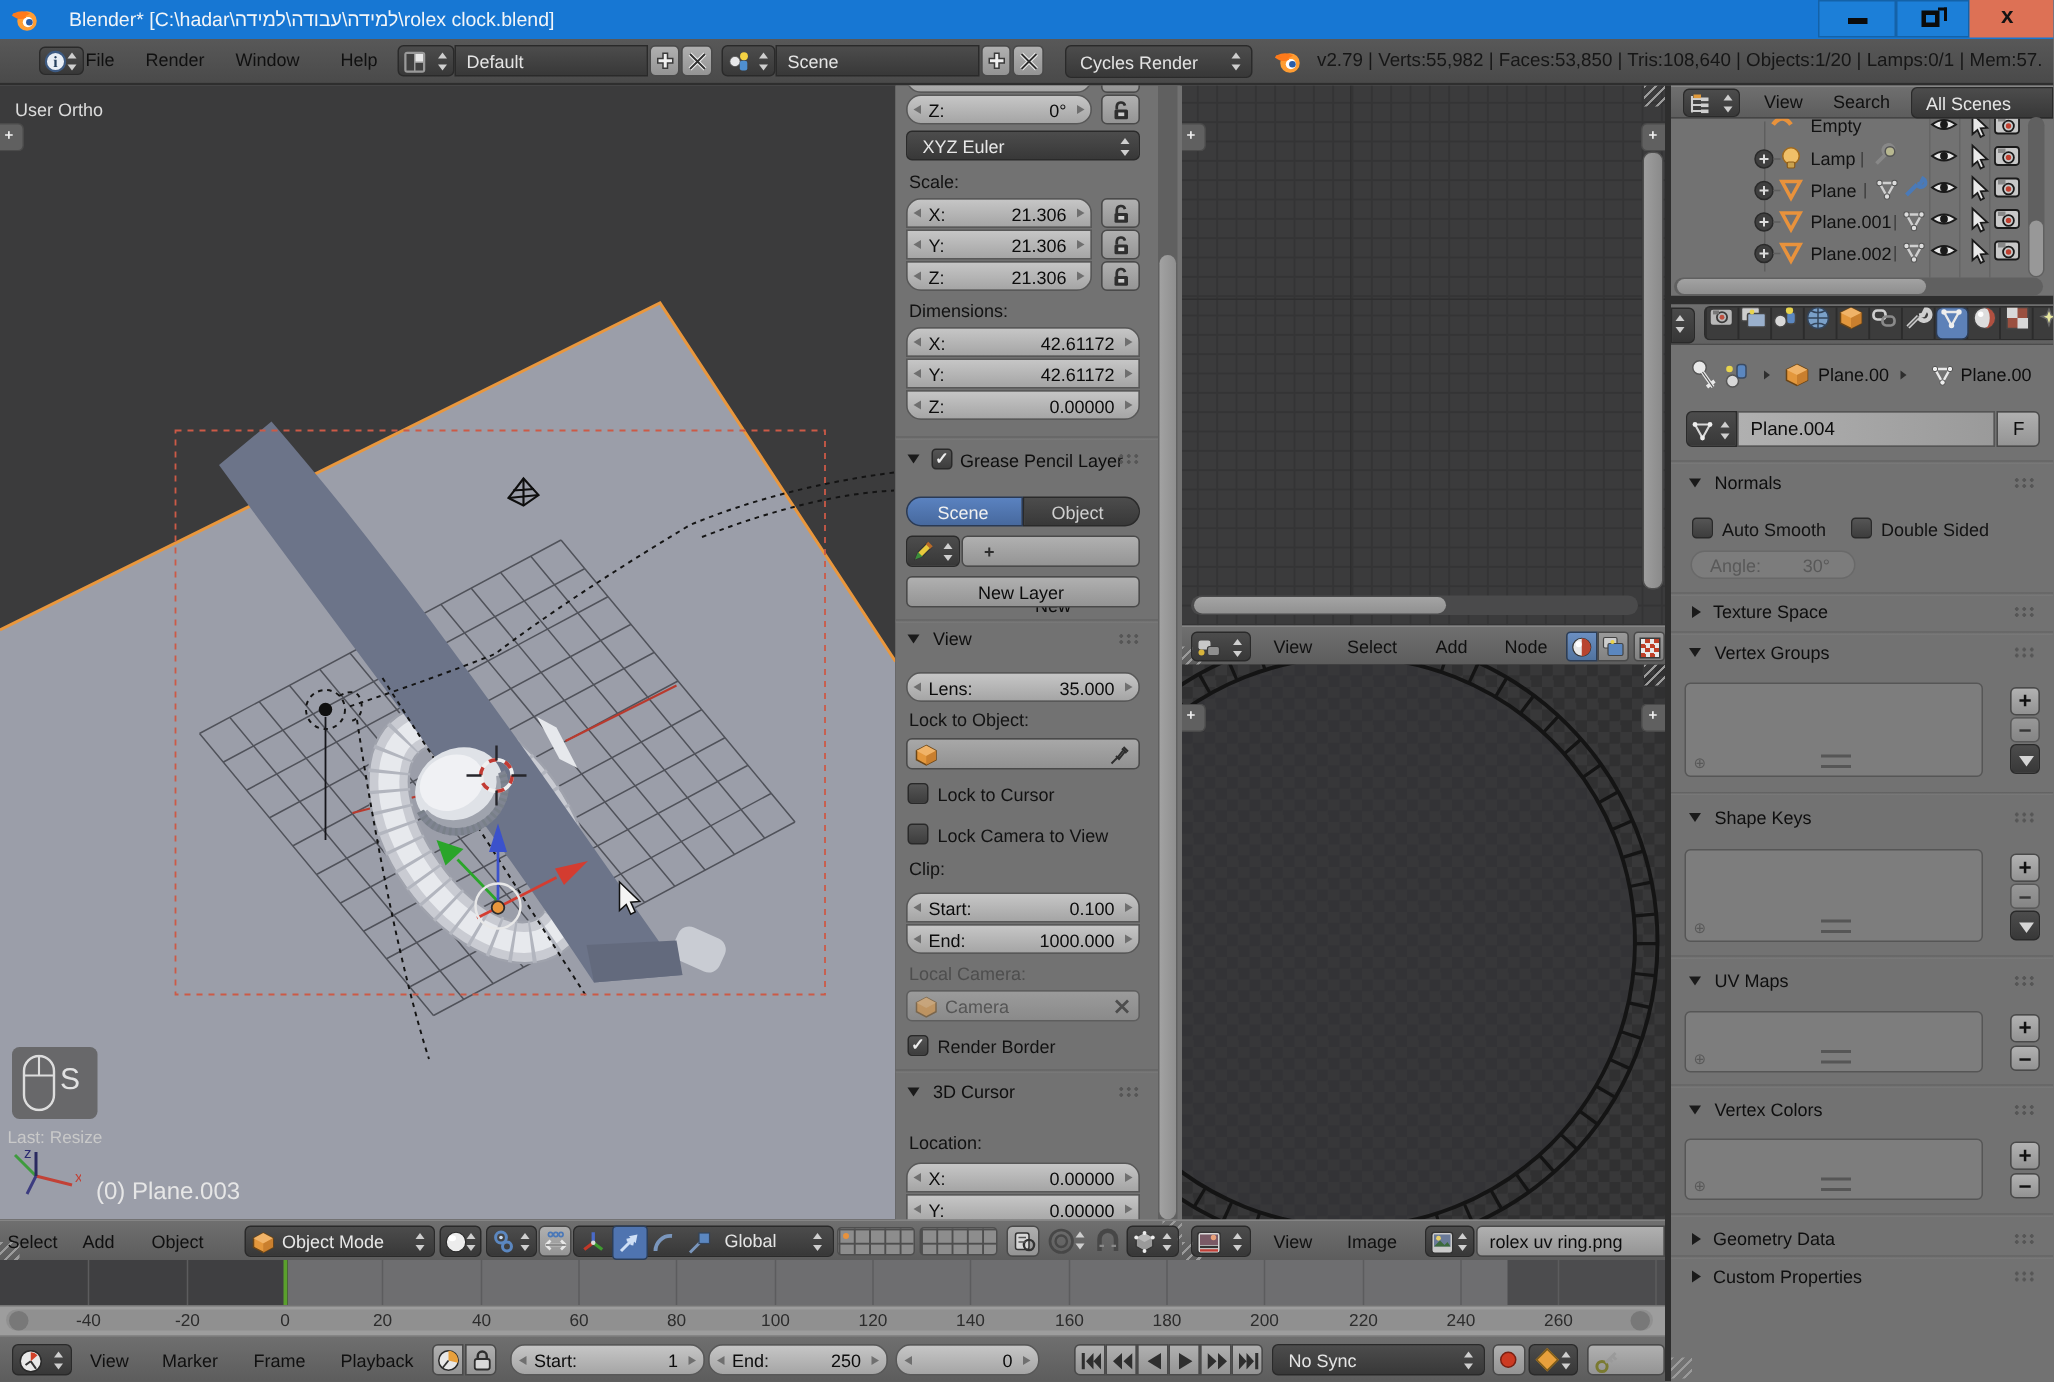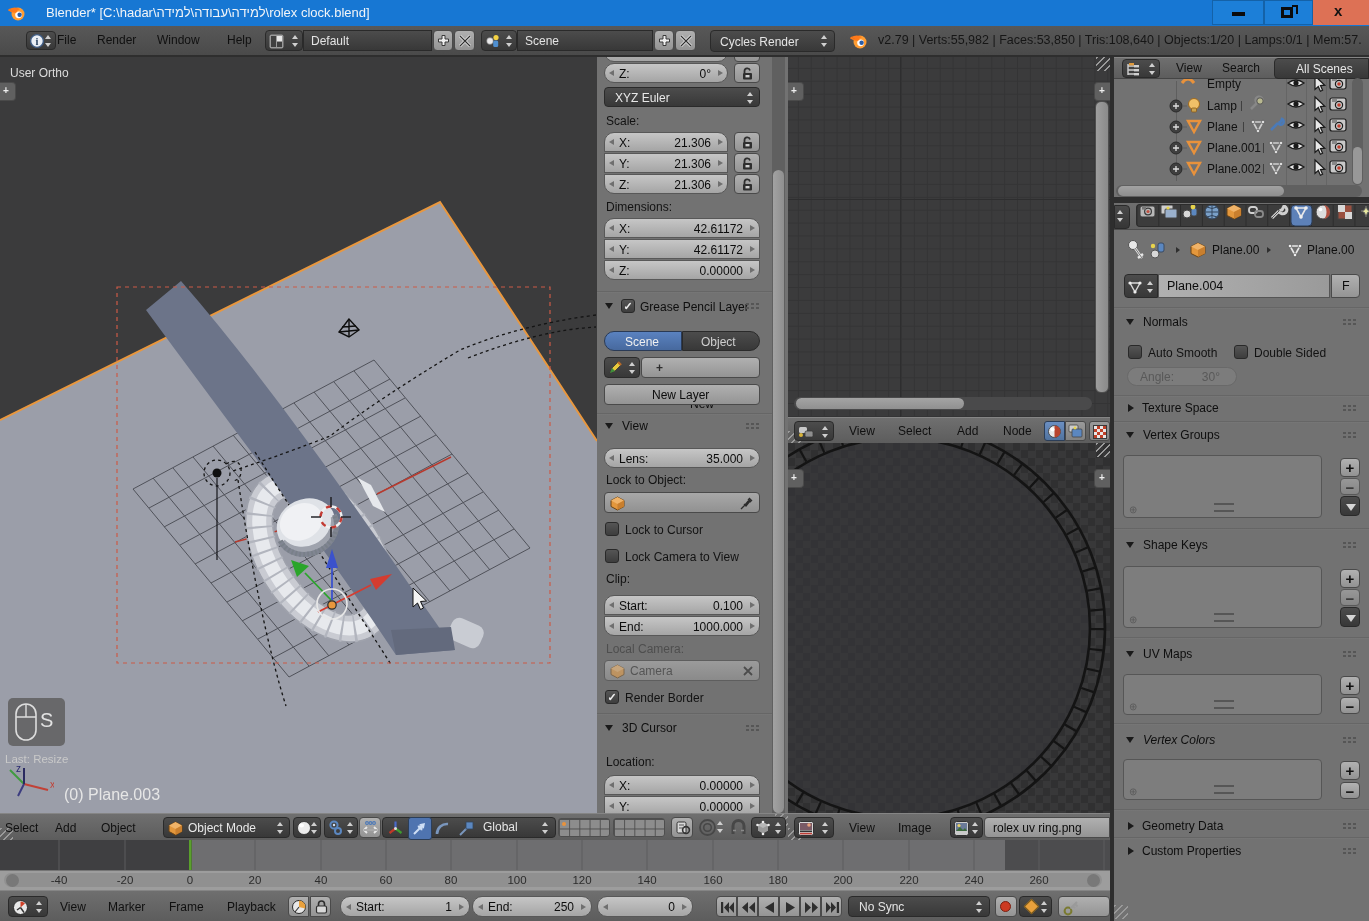--- a/index.html
+++ b/index.html
@@ -862,21 +862,21 @@
           <rect x="3" y="1" width="5" height="2.4" fill="#e09a3c"></rect>
           <rect x="8" y="3" width="5" height="2.4" fill="#d0d0d0"></rect>
           <rect x="8" y="7" width="5" height="2.4" fill="#d0d0d0"></rect>
           <rect x="8" y="11" width="5" height="2.4" fill="#d0d0d0"></rect>
         </svg>
    <span class="updn abs" style="right:3px;top:3px;"></span>
   </div>
   <div class="abs mtxt" style="left:62px;top:3px;">View</div>
   <div class="abs mtxt" style="left:108px;top:3px;">Search</div>
   <div class="abs btnD" style="left:160px;top:0;width:95px;height:21px;border-radius:4px 0 0 4px;">
-        <span class="abs" style="left:9px;top:3px;color:#e6e6e6;margin-left:12px;">All Scenes</span>
+        <span class="abs" style="left:9px;top:3px;color:#e6e6e6;">All Scenes</span>
       </div>
  </div>
 
  <div class="abs" style="left:238px;top:21px;width:11px;height:107px;background:#606060;border-radius:6px;"></div>
  <div class="abs" style="left:239px;top:90px;width:9px;height:37px;background:#989898;border-radius:5px;"></div>
  <div class="abs" style="left:2px;top:128px;width:246px;height:12px;background:#606060;border-radius:6px;"></div>
  <div class="abs" style="left:4px;top:129px;width:166px;height:10px;background:linear-gradient(#a2a2a2,#8e8e8e);border-radius:5px;"></div>
 </div>
 <div class="abs" style="left:1114px;top:197px;width:255px;height:724px;background:#727272;overflow:hidden;" id="props">
 <div class="abs" style="left:0;top:0;width:255px;height:6px;background:#2e2e2e;"></div>
@@ -1031,21 +1031,21 @@
 <div class="abs phdr" style="left:29px;top:450px;">UV Maps</div>
 <div class="abs grip" style="left:228px;top:453px;"></div>
 <div class="abs listbox" style="left:9px;top:477px;width:199px;height:41px;">
  <span class="abs" style="left:5px;bottom:2px;font-size:10px;color:#5a5a5a;">⊕</span>
  <div class="abs" style="left:90px;bottom:5px;width:20px;height:5px;border-top:2px solid #565656;border-bottom:2px solid #565656;"></div>
 </div>
 <div class="abs sqbtn" style="left:226px;top:479px;width:20px;height:19px;"><span style="font-size:15px;font-weight:bold;line-height:17px;">+</span></div>
 <div class="abs sqbtn" style="left:226px;top:500px;width:20px;height:17px;"><span style="font-size:15px;font-weight:bold;line-height:13px;">−</span></div>
 <div class="abs sep" style="left:0;top:526px;width:255px;"></div>
 <span class="tri triD abs" style="left:12px;top:540px;"></span>
-<div class="abs phdr" style="left:29px;top:536px;font-style:italic;">Vertex Colors</div>
+<div class="abs phdr" style="left:29px;top:536px;">Vertex Colors</div>
 <div class="abs grip" style="left:228px;top:539px;"></div>
 <div class="abs listbox" style="left:9px;top:562px;width:199px;height:41px;">
  <span class="abs" style="left:5px;bottom:2px;font-size:10px;color:#5a5a5a;">⊕</span>
  <div class="abs" style="left:90px;bottom:5px;width:20px;height:5px;border-top:2px solid #565656;border-bottom:2px solid #565656;"></div>
 </div>
 <div class="abs sqbtn" style="left:226px;top:564px;width:20px;height:19px;"><span style="font-size:15px;font-weight:bold;line-height:17px;">+</span></div>
 <div class="abs sqbtn" style="left:226px;top:585px;width:20px;height:17px;"><span style="font-size:15px;font-weight:bold;line-height:13px;">−</span></div>
 <div class="abs sep" style="left:0;top:612px;width:255px;"></div>
 <span class="tri triR abs" style="left:14px;top:625px;"></span>
 <div class="abs phdr" style="left:28px;top:622px;">Geometry Data</div>

